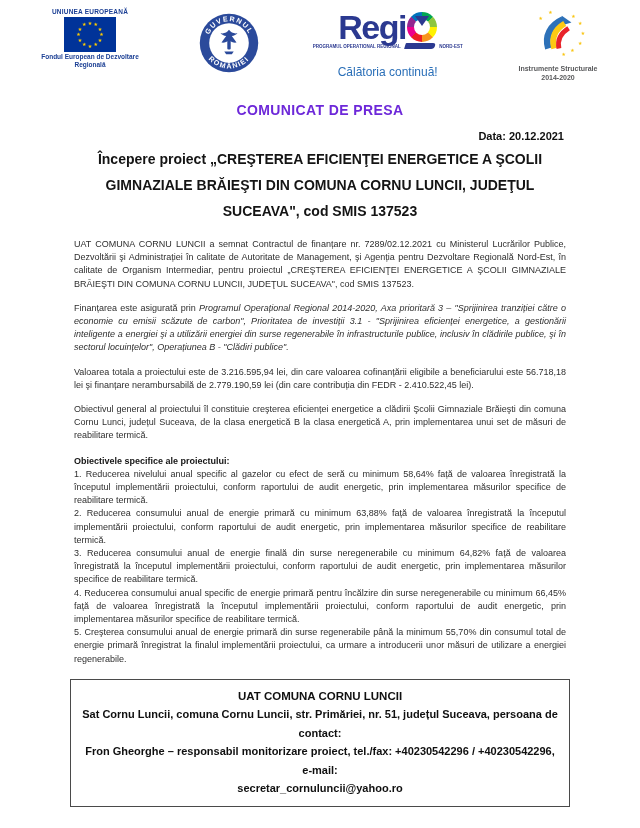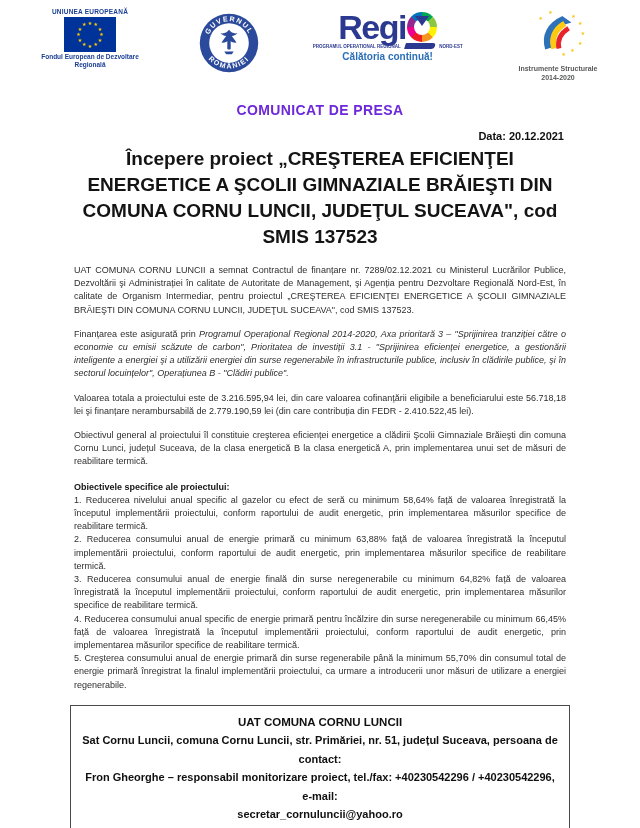--- a/index.html
+++ b/index.html
@@ -17,27 +17,27 @@
   .regio-logo{width:150px;text-align:center;padding-top:4px;}
   .regio-row{display:flex;align-items:flex-start;justify-content:center;gap:1px;}
   .regio-word{font-size:34px;line-height:30px;font-weight:800;color:#2b3990;letter-spacing:-1.5px;}
   .wheel{position:relative;width:30px;height:30px;border-radius:50%;display:inline-block;
     background:conic-gradient(#00a651 0 12.5%,#8dc63f 0 25%,#fff200 0 37.5%,#f7941d 0 50%,#ed1c24 0 62.5%,#ec008c 0 75%,#92278f 0 87.5%,#0072bc 0 100%);}
   .wheel::before{content:"";position:absolute;inset:7px;background:#fff;border-radius:50%;}
   .wheel-arrow{position:absolute;left:50%;top:4px;transform:translateX(-50%);width:0;height:0;
     border-left:7px solid transparent;border-right:7px solid transparent;border-top:10px solid #2b3990;}
   .regio-sub{display:flex;justify-content:space-between;align-items:center;font-size:4.5px;font-weight:bold;color:#2b3990;margin-top:1px;}
   .swoosh{width:30px;height:6px;background:#2b3990;border-radius:1px 5px 5px 1px;transform:skewX(-18deg);}
-  .regio-tag{font-size:10px;font-weight:bold;color:#2a6fb8;margin-top:2px;}
+  .regio-tag{font-size:12px;font-weight:normal;color:#2a6fb8;margin-top:16px;}
   .is-logo{width:104px;text-align:center;padding-top:2px;}
   .is-text{font-size:7px;font-weight:600;color:#58595b;line-height:9px;}
   
   .comunicat{margin-top:10px;text-align:center;font-size:14px;font-weight:bold;color:#6d28d9;letter-spacing:.4px;}
   .date{margin:12px 76px 4px 0;text-align:right;font-size:11px;font-weight:bold;color:#101010;padding-left:32px;}
-  .title{margin:0 66px 14px 66px;text-align:center;font-size:19px;line-height:26px;font-weight:bold;color:#141414;}
+  .title{margin:0 66px 14px 66px;text-align:center;font-size:14px;line-height:26px;font-weight:bold;color:#141414;}
   
   .bodytext{margin:0 74px;font-size:9px;line-height:13.2px;text-align:justify;color:#2e2e2e;}
   .bodytext p{margin:0 0 11px 0;}
   .bodytext p.tight{margin:0;}
   .bodytext p.bold-head{margin:12px 0 0 0;font-weight:bold;color:#151515;}
   .bodytext em{font-style:italic;}
   
   .contact-box{margin:13px 70px 0 70px;border:1.5px solid #4a4a4a;padding:7px 10px 8px 10px;text-align:center;
     font-size:11px;font-weight:bold;line-height:18.5px;color:#101010;}
   .cb-title{font-size:11.5px;}

